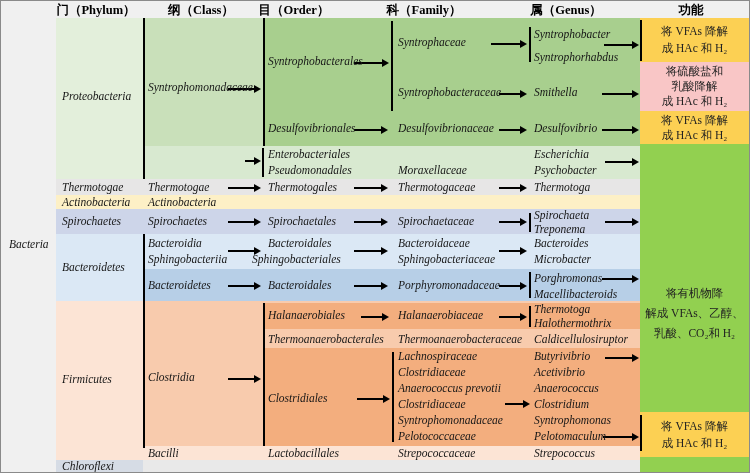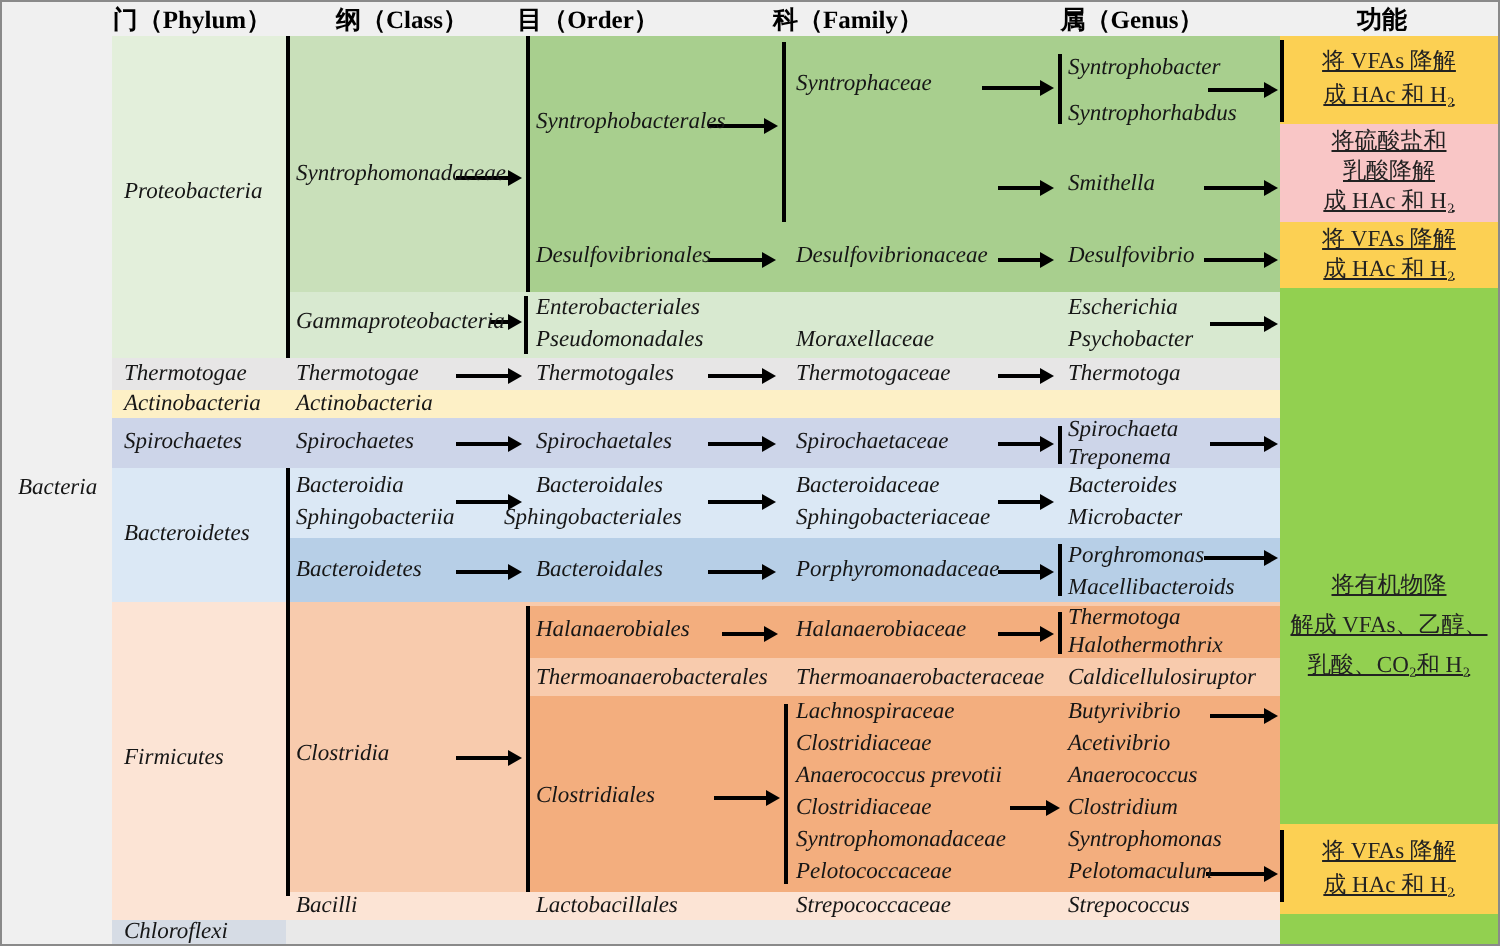--- a/index.html
+++ b/index.html
@@ -23,21 +23,21 @@
   .ar{position:absolute;height:1.5px;background:#000;}
   .ar::after{
     content:"";position:absolute;right:-7px;top:-3.2px;width:0;height:0;
     border-left:7.5px solid #000;border-top:4px solid transparent;border-bottom:4px solid transparent;
   }
   .fbox{
     position:absolute;left:639px;width:109px;display:flex;flex-direction:column;
     align-items:center;justify-content:center;text-align:center;
     font-size:11.5px;color:#222;font-family:"Liberation Serif",serif;
   }
-  .fbox div{width:100%;text-decoration:underline;}
+  .fbox div{width:100%;}
   .lh17 div{line-height:17px;} .lh15 div{line-height:15px;} .lh20 div{line-height:20px;}
 </style>
 </head>
 <body>
 
 <div id="canvas">
 
   <div class="hc" style="left:95px">门（Phylum）</div>
   <div class="hc" style="left:200px">纲（Class）</div>
   <div class="hc" style="left:293px">目（Order）</div>
@@ -134,25 +134,25 @@
   <div class="ar" style="left:602px;top:435px;width:29px"></div>
 
   <div class="t" style="left:8px;top:235px">Bacteria</div>
 
   <div class="t" style="left:61px;top:87px">Proteobacteria</div>
   <div class="t" style="left:147px;top:78px">Syntrophomonadaceae</div>
   <div class="t" style="left:267px;top:52px">Syntrophobacterales</div>
   <div class="t" style="left:397px;top:33px">Syntrophaceae</div>
   <div class="t" style="left:533px;top:25px">Syntrophobacter</div>
   <div class="t" style="left:533px;top:48px">Syntrophorhabdus</div>
+  <div class="t" style="left:397px;top:83px">Syntrophobacteraceae</div>
   <div class="t" style="left:533px;top:83px">Smithella</div>
   <div class="t" style="left:267px;top:119px">Desulfovibrionales</div>
   <div class="t" style="left:397px;top:119px">Desulfovibrionaceae</div>
   <div class="t" style="left:533px;top:119px">Desulfovibrio</div>
-  <div class="t" style="left:147px;top:152px">Gammaproteobacteria</div>
   <div class="t" style="left:267px;top:145px">Enterobacteriales</div>
   <div class="t" style="left:267px;top:161px">Pseudomonadales</div>
   <div class="t" style="left:397px;top:161px">Moraxellaceae</div>
   <div class="t" style="left:533px;top:145px">Escherichia</div>
   <div class="t" style="left:533px;top:161px">Psychobacter</div>
 
   <div class="t" style="left:61px;top:178px">Thermotogae</div>
   <div class="t" style="left:147px;top:178px">Thermotogae</div>
   <div class="t" style="left:267px;top:178px">Thermotogales</div>
   <div class="t" style="left:397px;top:178px">Thermotogaceae</div>

